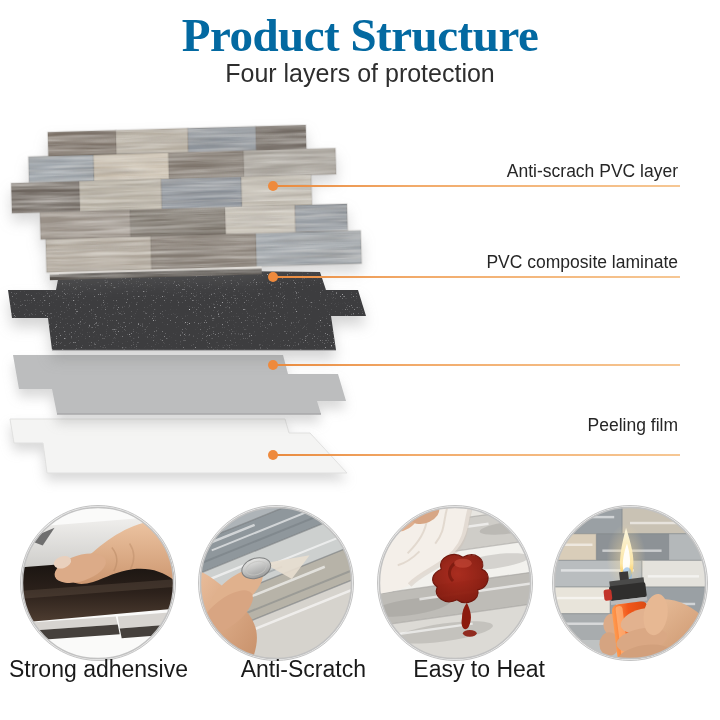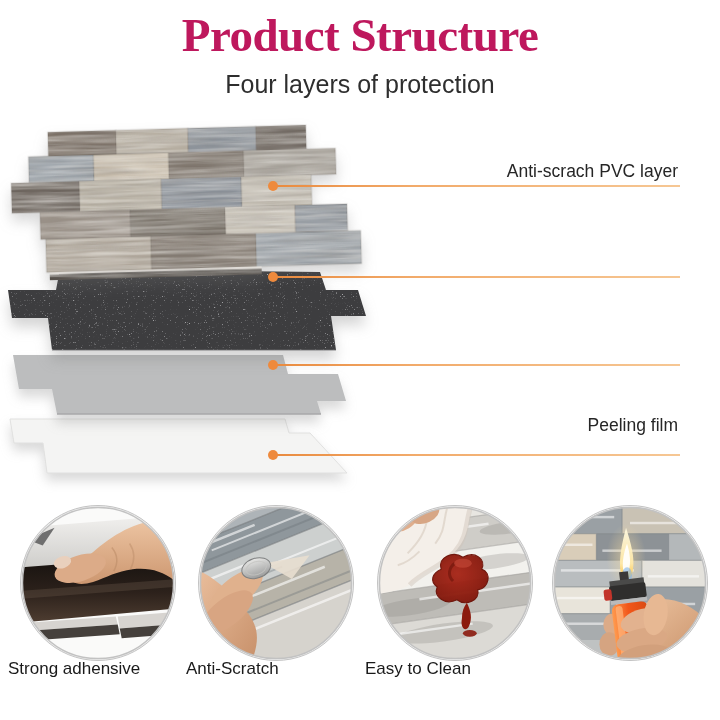--- a/index.html
+++ b/index.html
@@ -3,24 +3,24 @@
 <meta charset="utf-8">
 <style>
   html,body{margin:0;padding:0;background:#ffffff;}
   .stage{
     position:relative;width:720px;height:720px;background:#ffffff;overflow:hidden;
     font-family:"Liberation Sans","DejaVu Sans",sans-serif;
   }
   .title{
     position:absolute;left:0;top:8px;width:720px;text-align:center;
     font-family:"Liberation Serif","DejaVu Serif",serif;
-    font-size:47px;font-weight:700;color:#be185d;letter-spacing:-0.5px;margin:0;
+    font-size:47px;font-weight:700;color:#0369a1;letter-spacing:-0.5px;margin:0;
   }
   .subtitle{
-    position:absolute;left:0;top:70px;width:720px;text-align:center;
+    position:absolute;left:0;top:59px;width:720px;text-align:center;
     font-size:25px;font-weight:400;color:#2e2e2e;
   }
   .diagram-svg{position:absolute;left:0;top:0;width:720px;height:500px;}
   .leader{
     position:absolute;height:2px;left:273px;width:407px;
     background:linear-gradient(90deg,#e98a3e 0%,#f2ab6b 35%,#f6c794 100%);
   }
   .leader .dot{
     position:absolute;left:-5px;top:-4px;width:10px;height:10px;border-radius:50%;
     background:#ee8a3d;
@@ -29,22 +29,22 @@
     position:absolute;right:42px;height:22px;line-height:22px;text-align:right;
     font-size:17.5px;color:#262626;white-space:nowrap;
   }
   .feature{position:absolute;width:160px;margin:0;}
   .photo{
     width:156px;height:156px;border-radius:50%;overflow:hidden;
     border:1.5px solid #c3c3c3;box-sizing:border-box;background:#eee;
   }
   .photo svg{display:block;width:100%;height:100%;}
   .feature-label{
-    position:absolute;height:22px;line-height:22px;text-align:left;width:180px;
-    font-size:17px;color:#1a1a1a;white-space:nowrap;
+    position:absolute;height:22px;line-height:22px;text-align:right;width:180px;
+    font-size:23px;color:#1a1a1a;white-space:nowrap;
   }
 </style>
 </head>
 <body>
 
 <div class="stage">
 
   <h1 class="title">Product Structure</h1>
   <div class="subtitle">Four layers of protection</div>
 
@@ -121,20 +121,21 @@
         <rect x="0" y="120" width="390" height="165" filter="url(#grainDark)" opacity="0.4"></rect>
       </g>
     </g>
   </svg>
 
   <div class="layer-label" style="top:160px">Anti-scrach PVC layer</div>
   <div class="leader" style="top:185px">
       <span class="dot"></span>
     </div>
 
+  <div class="layer-label" style="top:251px">PVC composite laminate</div>
   <div class="leader" style="top:276px">
       <span class="dot"></span>
     </div>
 
   <div class="leader" style="top:364px">
       <span class="dot"></span>
     </div>
 
   <div class="layer-label" style="top:414px">Peeling film</div>
   <div class="leader" style="top:454px">
@@ -288,21 +289,21 @@
           <path d="M64,64 C60,52 76,45 86,52 C98,45 110,54 105,64 C116,68 112,83 101,85 C104,95 89,102 80,95 C68,101 56,92 60,82 C52,76 55,68 64,64 Z" fill="url(#c3ket)" stroke="#6d1208" stroke-width="1.2" opacity="0.97"></path>
           <path d="M78,58 C72,62 70,70 76,76" fill="none" stroke="#5f0f06" stroke-width="3" opacity="0.5"></path>
           <ellipse cx="86" cy="58" rx="9" ry="4.5" fill="#cf5140" opacity="0.5"></ellipse>
           <path d="M90,98 C94,106 96,114 92,122 C89,128 83,124 85,114 C85,107 87,102 90,98 Z" fill="#8c1b0e"></path>
           <ellipse cx="93" cy="129" rx="7" ry="3.5" fill="#8c1b0e" opacity="0.9"></ellipse>
         </g>
         <circle cx="78" cy="78" r="76.5" fill="none" stroke="#c2c2c2" stroke-width="1.5"></circle>
       </svg>
     </div>
   </figure>
-  <figcaption class="feature-label" style="left:365px;top:658px">Easy to Clean</figcaption>
+  <figcaption class="feature-label" style="left:365px;top:658px">Easy to Heat</figcaption>
 
   <figure class="feature" style="left:552px;top:505px">
     <div class="photo">
       <svg viewBox="0 0 156 156">
         <defs>
           <clipPath id="c4clip">
               <circle cx="78" cy="78" r="77"></circle>
             </clipPath>
           <linearGradient id="c4body" x1="0" y1="0" x2="1" y2="0">
             <stop offset="0" stop-color="#ff9a4e"></stop>

